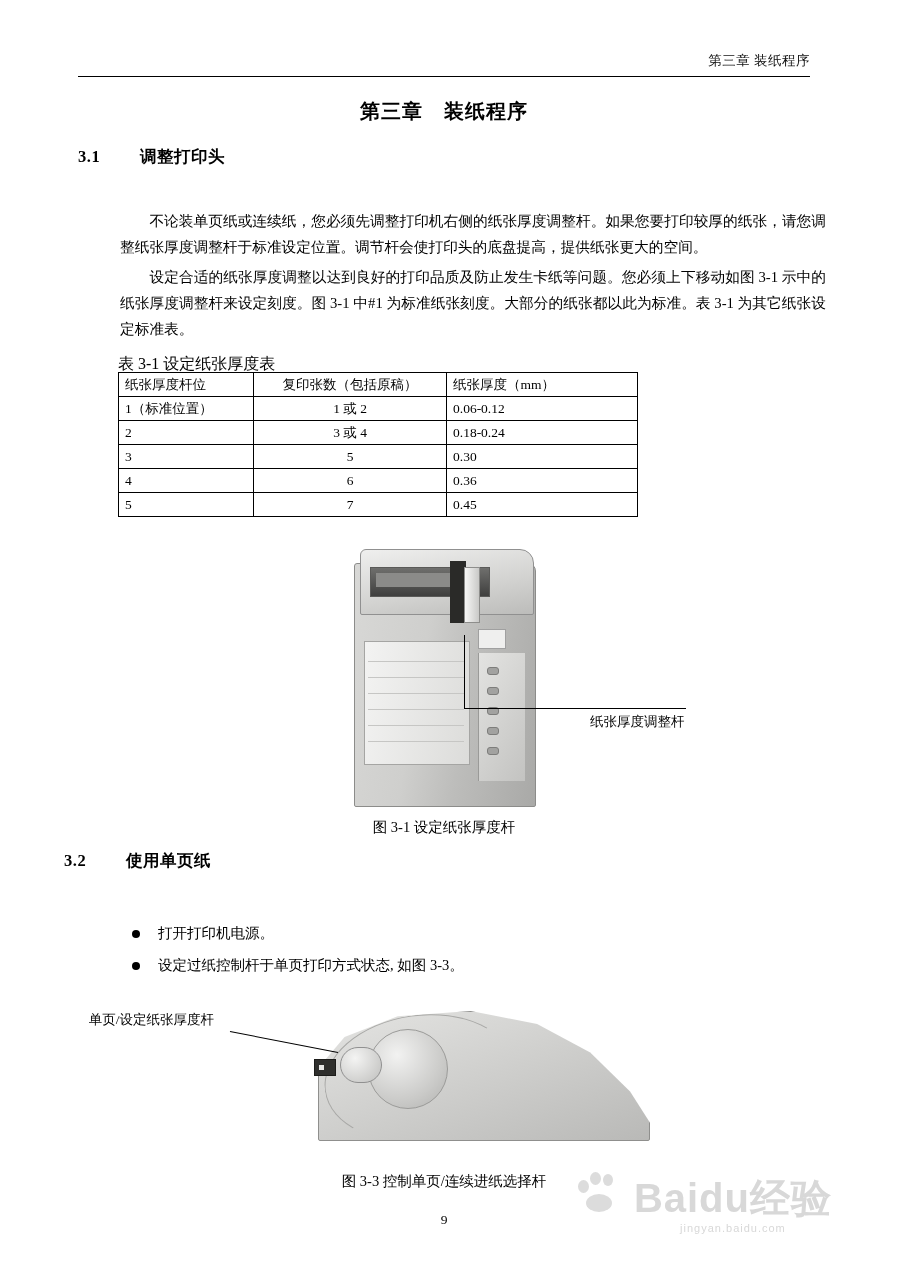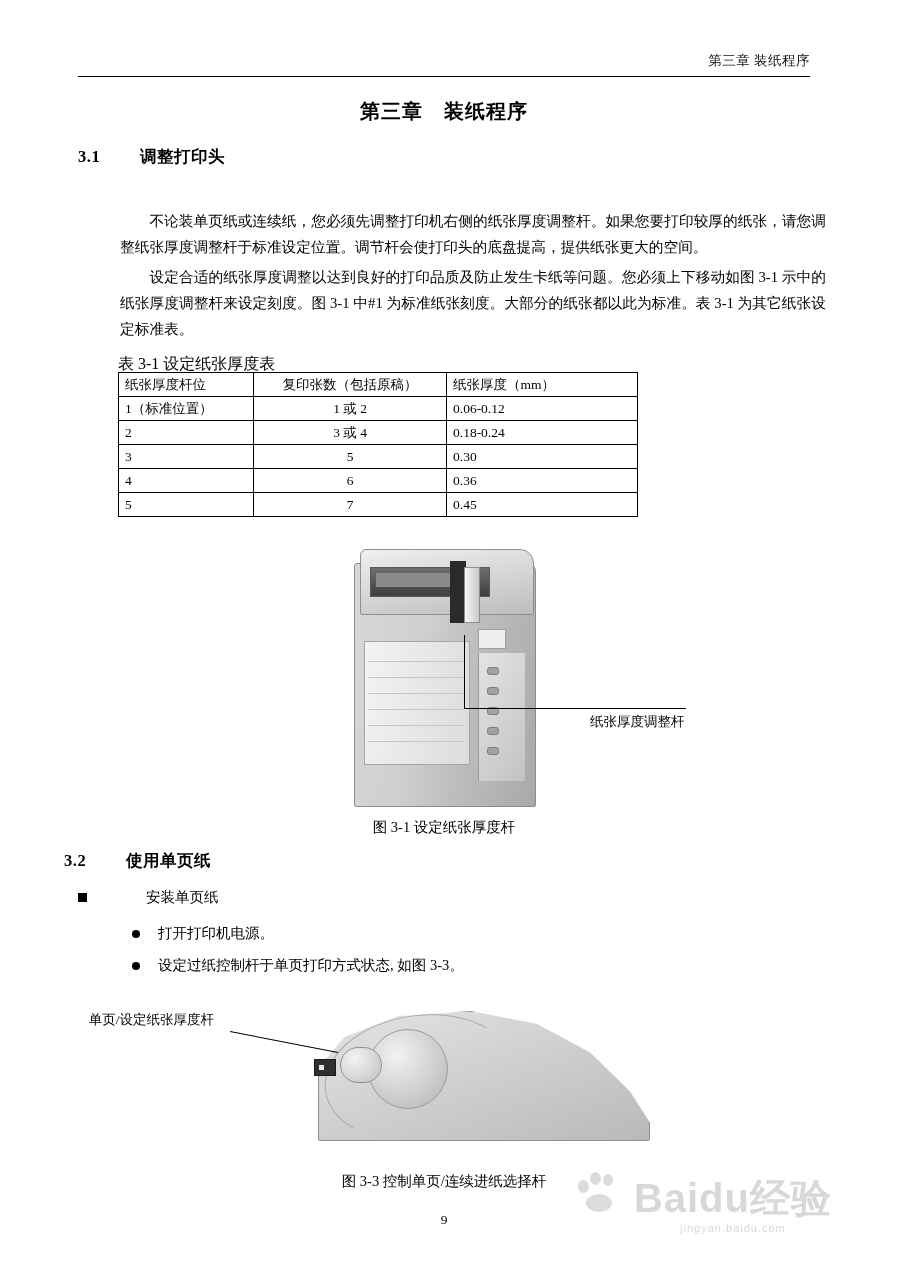--- a/index.html
+++ b/index.html
@@ -436,24 +436,20 @@
     <div class="leader-line" style="left:386px; top:183px; width:222px; height:1px;"></div>
     <div class="fig-label" style="left:512px; top:188px;">纸张厚度调整杆</div>
   </div>
 
   <div class="fig-caption" style="top:818px;">图 3-1 设定纸张厚度杆</div>
 
   <div class="section-head" style="left:64px; top:850px;">
     <span class="num">3.2</span><span>使用单页纸</span>
   </div>
 
-  <div class="sq-bullet" style="left:78px; top:890px; width:400px; height:20px;">
-    <span class="mark"></span>
-    <span class="txt">安装单页纸</span>
-  </div>
 
   <div class="dot-bullet" style="left:132px; top:924px;">
     <span class="mark"></span>
     <span class="txt">打开打印机电源。</span>
   </div>
   <div class="dot-bullet" style="left:132px; top:956px;">
     <span class="mark"></span>
     <span class="txt">设定过纸控制杆于单页打印方式状态, 如图 3-3。</span>
   </div>
 

